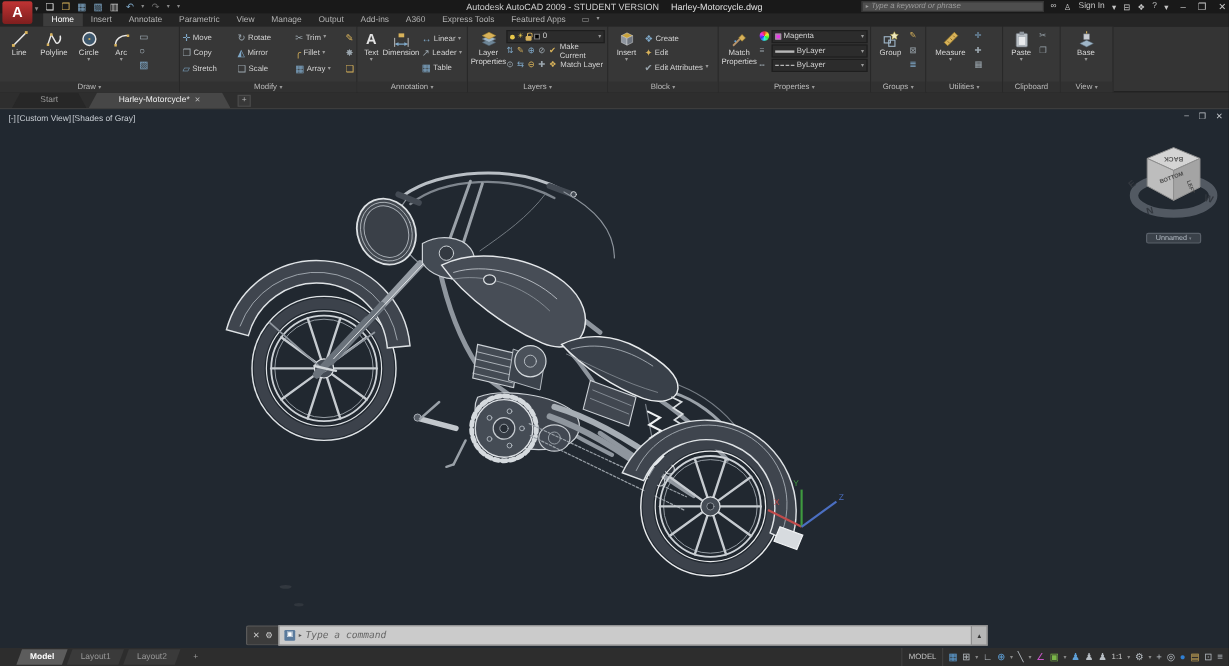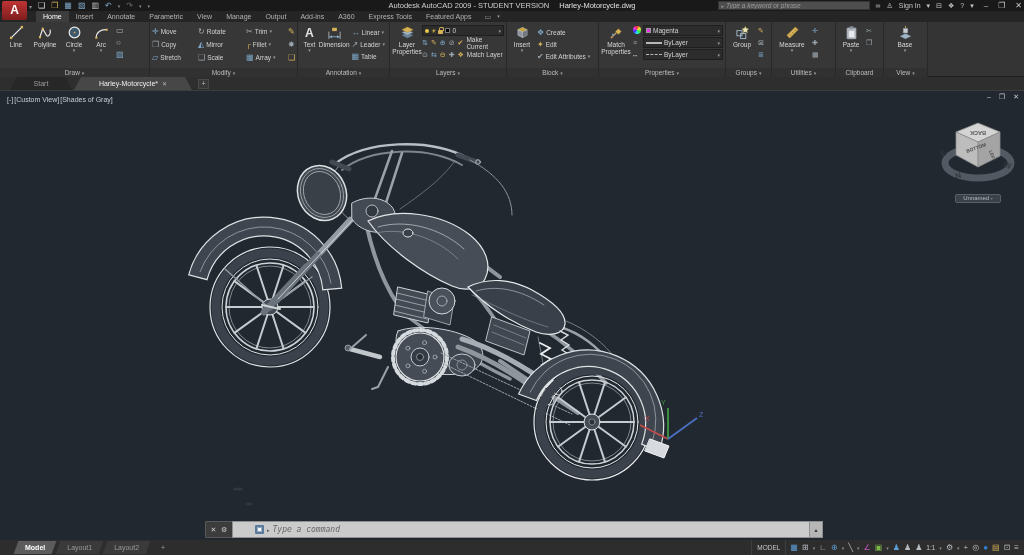--- a/index.html
+++ b/index.html
@@ -69,21 +69,21 @@
 .canvas{position:absolute;left:0;top:90px;width:1024px;height:450px;background:#212830;border-top:1px solid #3d3d3d}
 .vpctl{position:absolute;left:7px;top:5px;font-size:7px;color:#c9ced4;display:flex;gap:1px;z-index:5}
 .docwin{position:absolute;right:5px;top:2px;display:flex;gap:8px;color:#c2c6cb;font-size:7px;z-index:5}
 .mcsvg{position:absolute;left:0;top:0;width:1024px;height:450px}
 .vcube{position:absolute;left:936px;top:18px;width:84px;height:84px}
 .unnamed{position:absolute;left:955px;top:103px;width:46px;height:9px;background:#3a4149;border:1px solid #596069;border-radius:2px;color:#b4bcc5;font-size:6px;line-height:7px;text-align:center}
 
 
 .cmd{position:absolute;left:205px;top:521px;width:618px;height:17px;display:flex;z-index:15}
 .cmd-left{width:27px;background:#3c3c3c;border:1px solid #5a5a5a;border-right:none;border-radius:2px 0 0 2px;display:flex;align-items:center;justify-content:space-evenly;color:#cccccc;font-size:7px}
-.cmd-main{flex:1;background:#cbcbcb;border:1px solid #8f8f8f;display:flex;align-items:center;gap:3px;padding:0 22px}
+.cmd-main{flex:1;background:#cbcbcb;border:1px solid #8f8f8f;display:flex;align-items:center;gap:3px;padding:0 4px}
 .cmd-icon{width:9px;height:9px;background:#5a7a9c;border-radius:1px;color:#fff;font-size:6px;text-align:center;line-height:9px}
 .cmd-caret{color:#555;font-size:5px}
 .cmd-input{flex:1;border:none;background:transparent;font-size:8px;font-style:italic;color:#555;outline:none;font-family:"DejaVu Sans Mono",monospace}
 .cmd-input::placeholder{color:#666;font-style:italic}
 .cmd-up{width:13px;background:#b6b6b6;border:1px solid #8f8f8f;border-left:none;display:flex;align-items:center;justify-content:center;font-size:6px;color:#333}
 
 
 .status{position:absolute;left:0;top:540px;width:1024px;height:15px;background:#2d2d2d;display:flex;align-items:center;z-index:20}
 .ltabs{display:flex;align-items:center;height:15px;margin-left:14px}
 .ltab{position:relative;height:15px;line-height:15px;padding:0 11px;font-size:7px;color:#9a9a9a}

